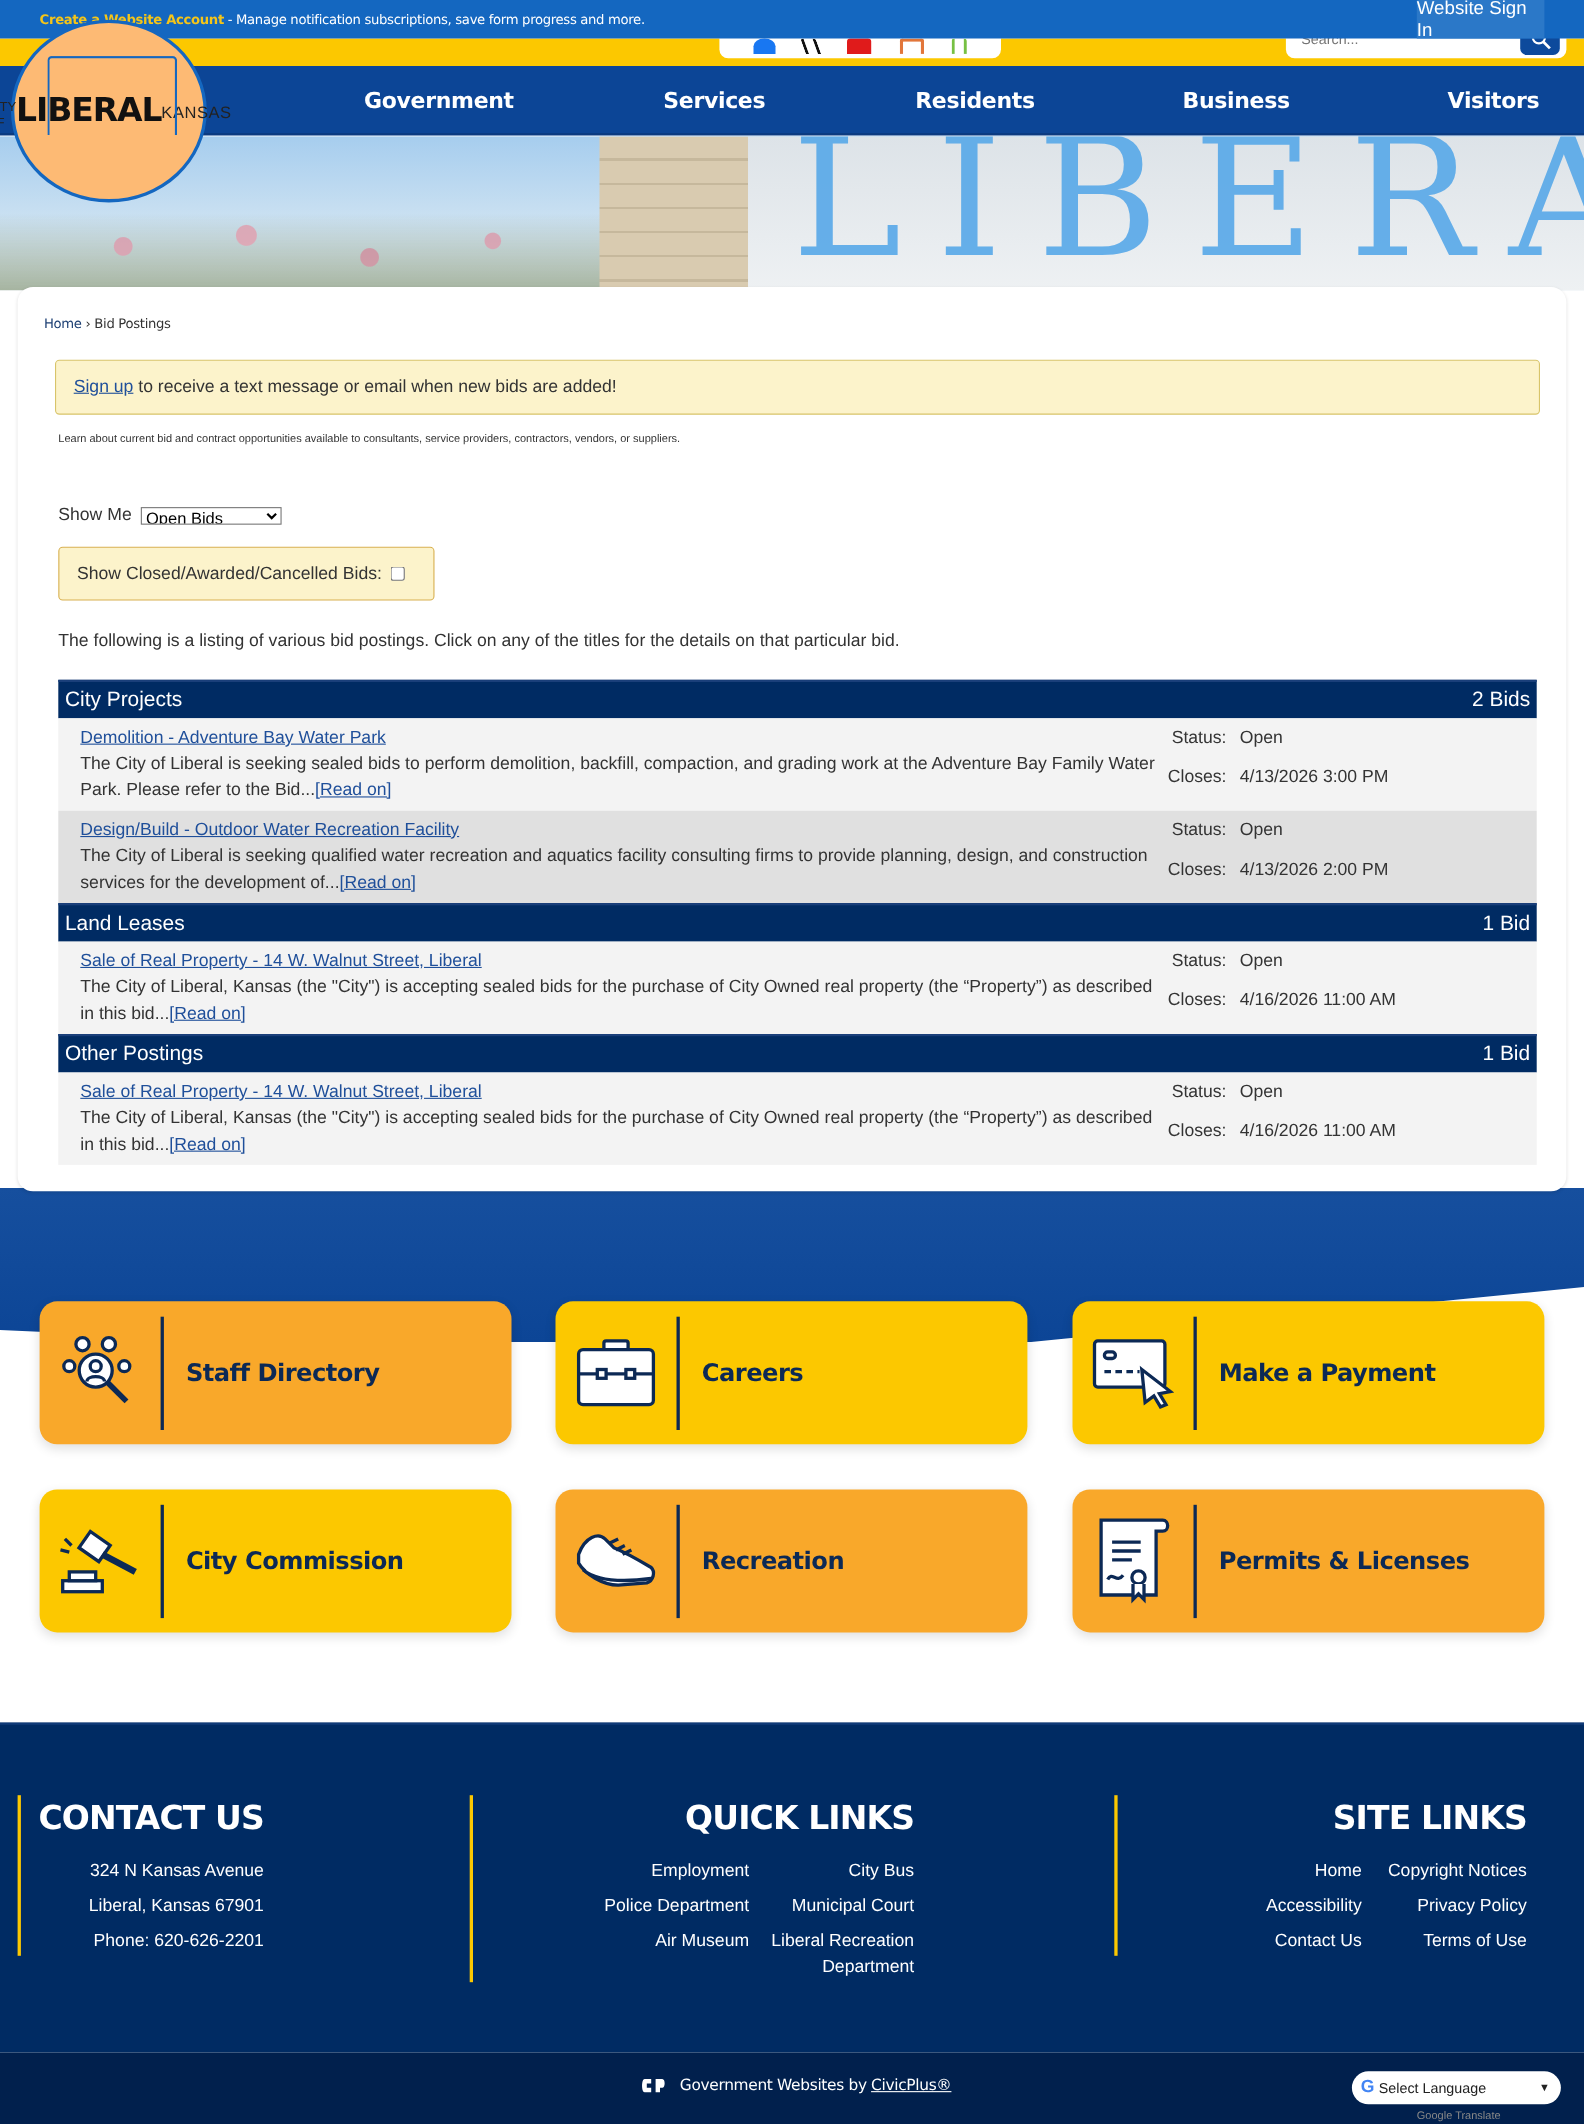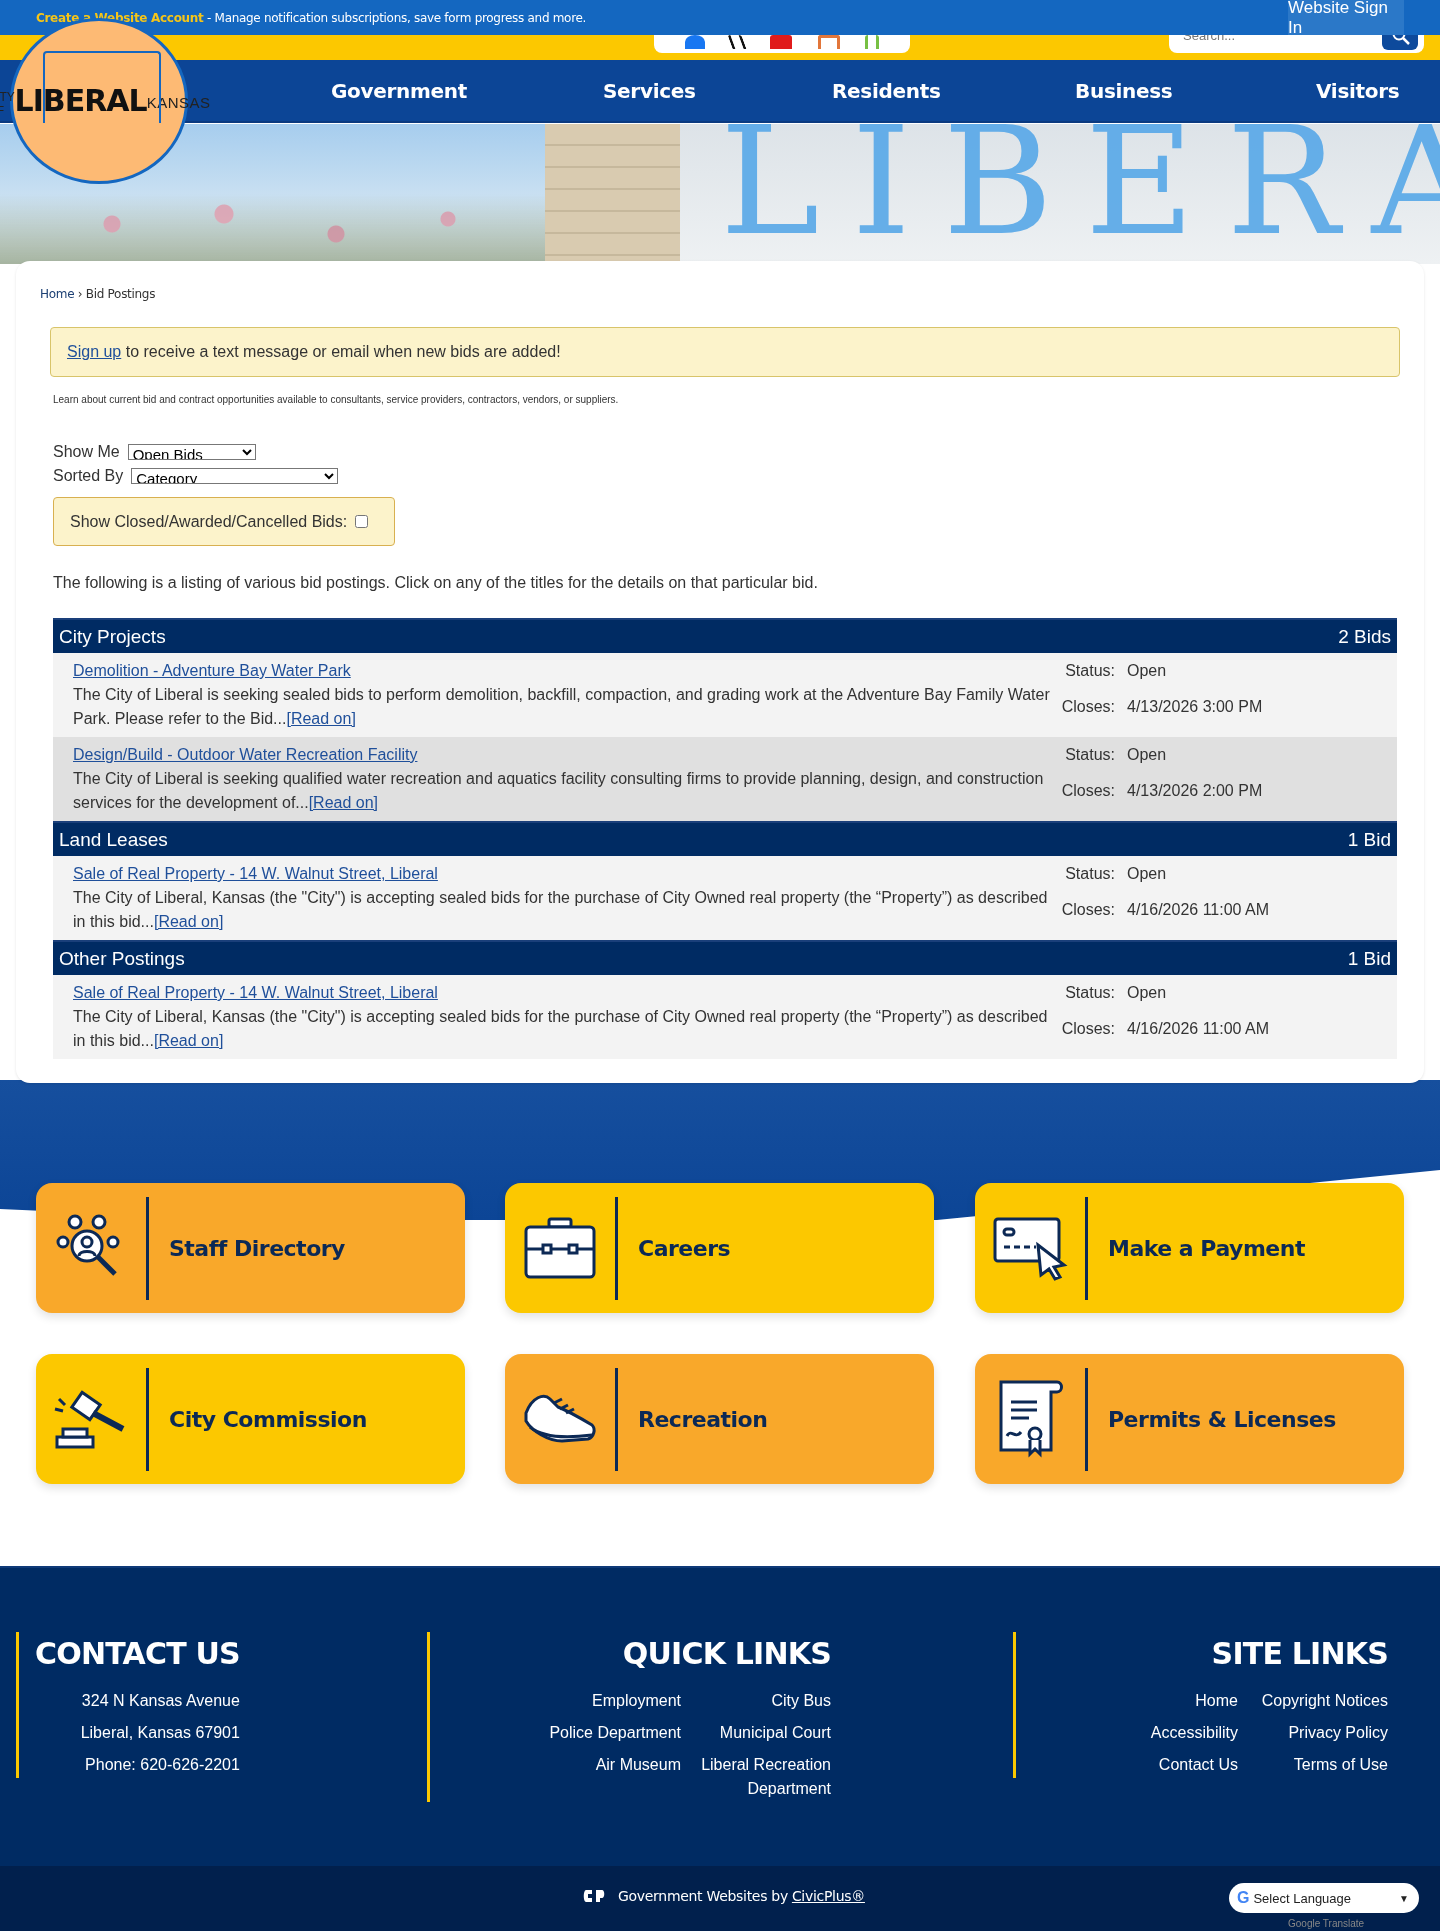--- a/index.html
+++ b/index.html
@@ -46,21 +46,21 @@
   .bluecut { position: absolute; top: 1170px; left: 0; width: 1440px; height: 130px; background: #fff; clip-path: polygon(0 30%, 50% 55%, 100% 0, 100% 100%, 0 100%); }
 
   .crumb { position: absolute; top: 287px; left: 40px; font-size: 12px; color: #333; font-family: "DejaVu Sans", sans-serif; letter-spacing: -0.3px; }
   .crumb a { text-decoration: none; color: #1c3f73; }
 
   .notice { position: absolute; top: 327px; left: 50px; width: 1350px; height: 50px; background: #fcf3cb; border: 1px solid #d8c46a; border-radius: 4px; padding-left: 16px; line-height: 48px; font-size: 16px; color: #333; }
   .notice a { color: #1f4f9a; }
   .intro { position: absolute; top: 394px; left: 53px; font-size: 10px; color: #333; }
 
   .filters { position: absolute; top: 440px; left: 53px; font-size: 16px; color: #333; }
-  .filters .row { display: flex; align-items: center; height: 24px; }
+  .filters .row { display: flex; align-items: center; height: 24px; margin-top: 17px; }
   .filters select { margin-left: 8px; font-size: 15px; font-family: "Liberation Sans", sans-serif; height: 16px; border: 1px solid #777; background: #fff; }
   .closedbox { position: absolute; top: 497px; left: 53px; width: 342px; height: 49px; background: #fcf3cb; border: 1px solid #d8b050; border-radius: 4px; padding-left: 16px; display: flex; align-items: center; font-size: 16px; color: #333; }
   .closedbox input { margin-left: 8px; width: 13px; height: 13px; }
   .listing-intro { position: absolute; top: 574px; left: 53px; font-size: 16px; color: #333; }
 
   .bids { position: absolute; top: 618px; left: 53px; width: 1344px; }
   .cat-head { height: 35px; background: #002b63; color: #fff; font-size: 19px; display: flex; justify-content: space-between; align-items: center; padding: 0 6px; border-top: 2px solid #1a3f7a; }
   .bid { display: flex; padding: 6px 20px 6px 20px; font-size: 16px; line-height: 24px; color: #333; }
   .bid.a { background: #f3f3f3; }
   .bid.b { background: #e0e0e0; }

